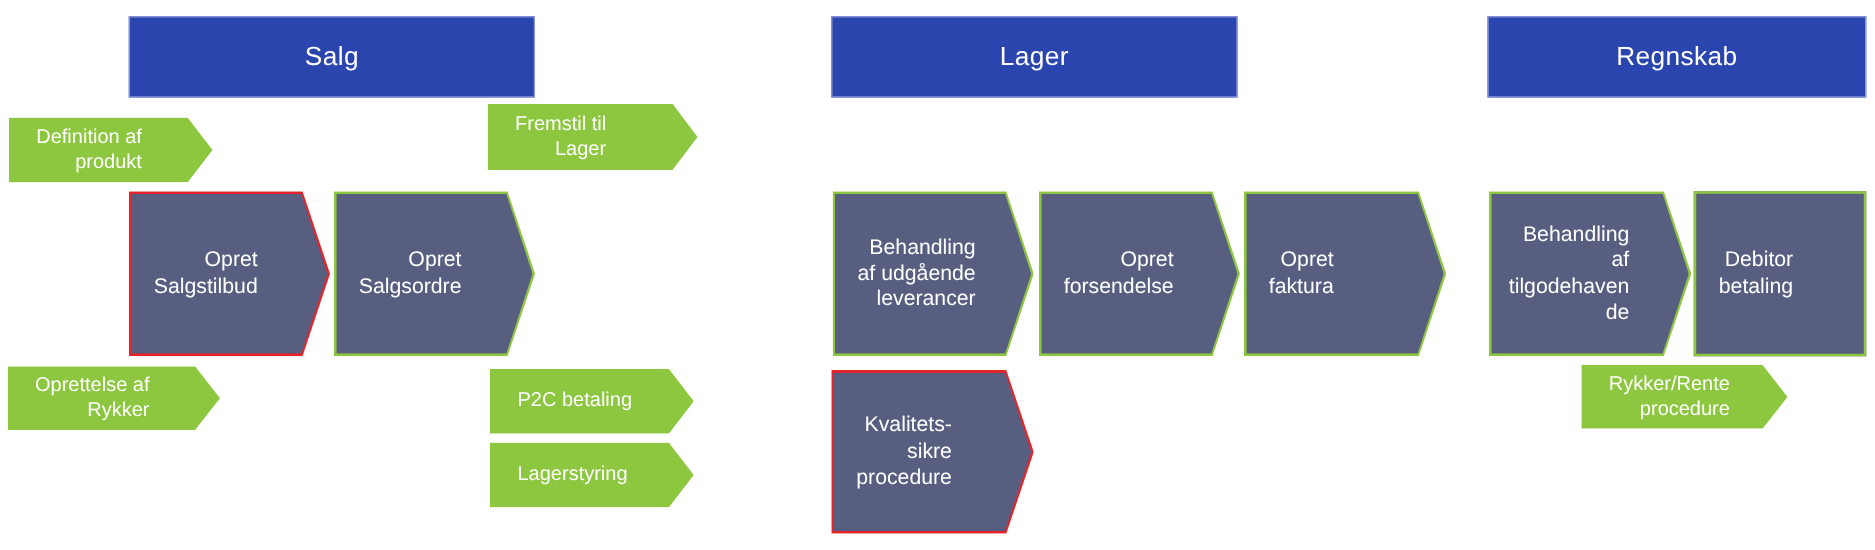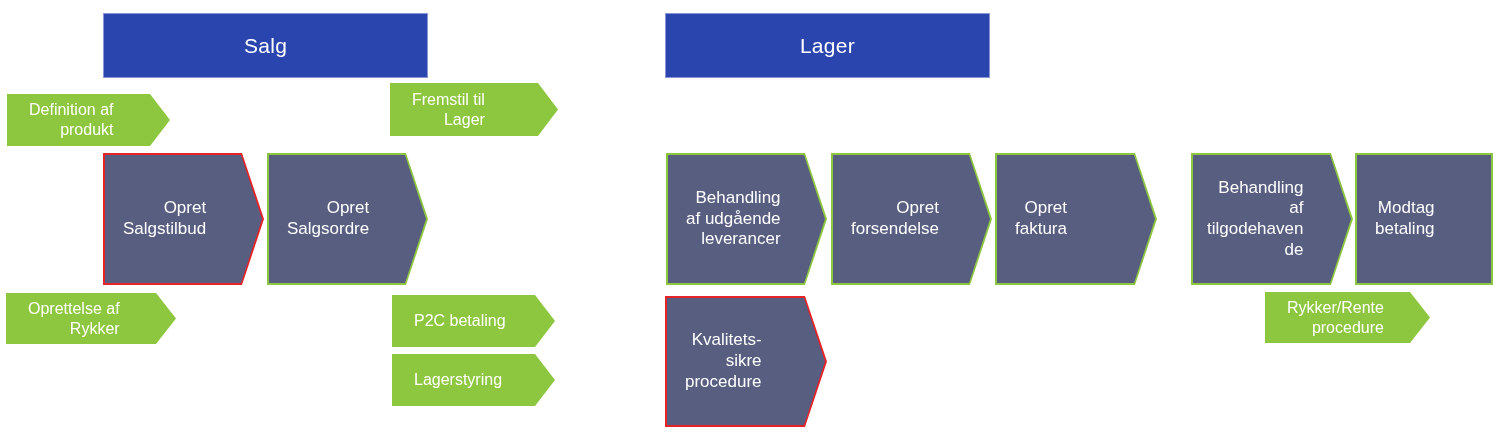--- a/index.html
+++ b/index.html
@@ -57,20 +57,21 @@
     white-space:pre-line;
   }
 </style>
 </head>
 <body>
 
 <div id="canvas">
 
   <div class="hdr" style="left:103px;width:325px">Salg</div>
   <div class="hdr" style="left:665px;width:325px">Lager</div>
+  <div class="hdr" style="left:1190px;width:303px">Regnskab</div>
 
   <div class="tag" style="left:7px;top:94px;width:163px;height:52px">Definition af
 produkt</div>
   <div class="tag" style="left:390px;top:83px;width:168px;height:53px">Fremstil til
 Lager</div>
 
   <div class="chev red" style="left:103px;top:153px;width:161px;height:132px">
     <div class="edge"></div>
     <div class="fill">Opret
 Salgstilbud</div>
@@ -103,21 +104,21 @@
   </div>
 
   <div class="chev grn" style="left:1191px;top:153px;width:162px;height:132px">
     <div class="edge"></div>
     <div class="fill" style="padding-left:14px">Behandling
 af
 tilgodehaven
 de</div>
   </div>
 
-  <div class="rect-step" style="left:1355px;top:153px;width:138px;height:132px">Modtag
+  <div class="rect-step" style="left:1355px;top:153px;width:138px;height:132px">Debitor
 betaling</div>
 
   <div class="tag" style="left:6px;top:293px;width:170px;height:51px">Oprettelse af
 Rykker</div>
   <div class="tag" style="left:392px;top:295px;width:163px;height:52px">P2C betaling</div>
   <div class="tag" style="left:392px;top:354px;width:163px;height:52px">Lagerstyring</div>
   <div class="tag" style="left:1265px;top:292px;width:165px;height:51px">Rykker/Rente
 procedure</div>
 
   <div class="chev red" style="left:665px;top:296px;width:162px;height:131px">

